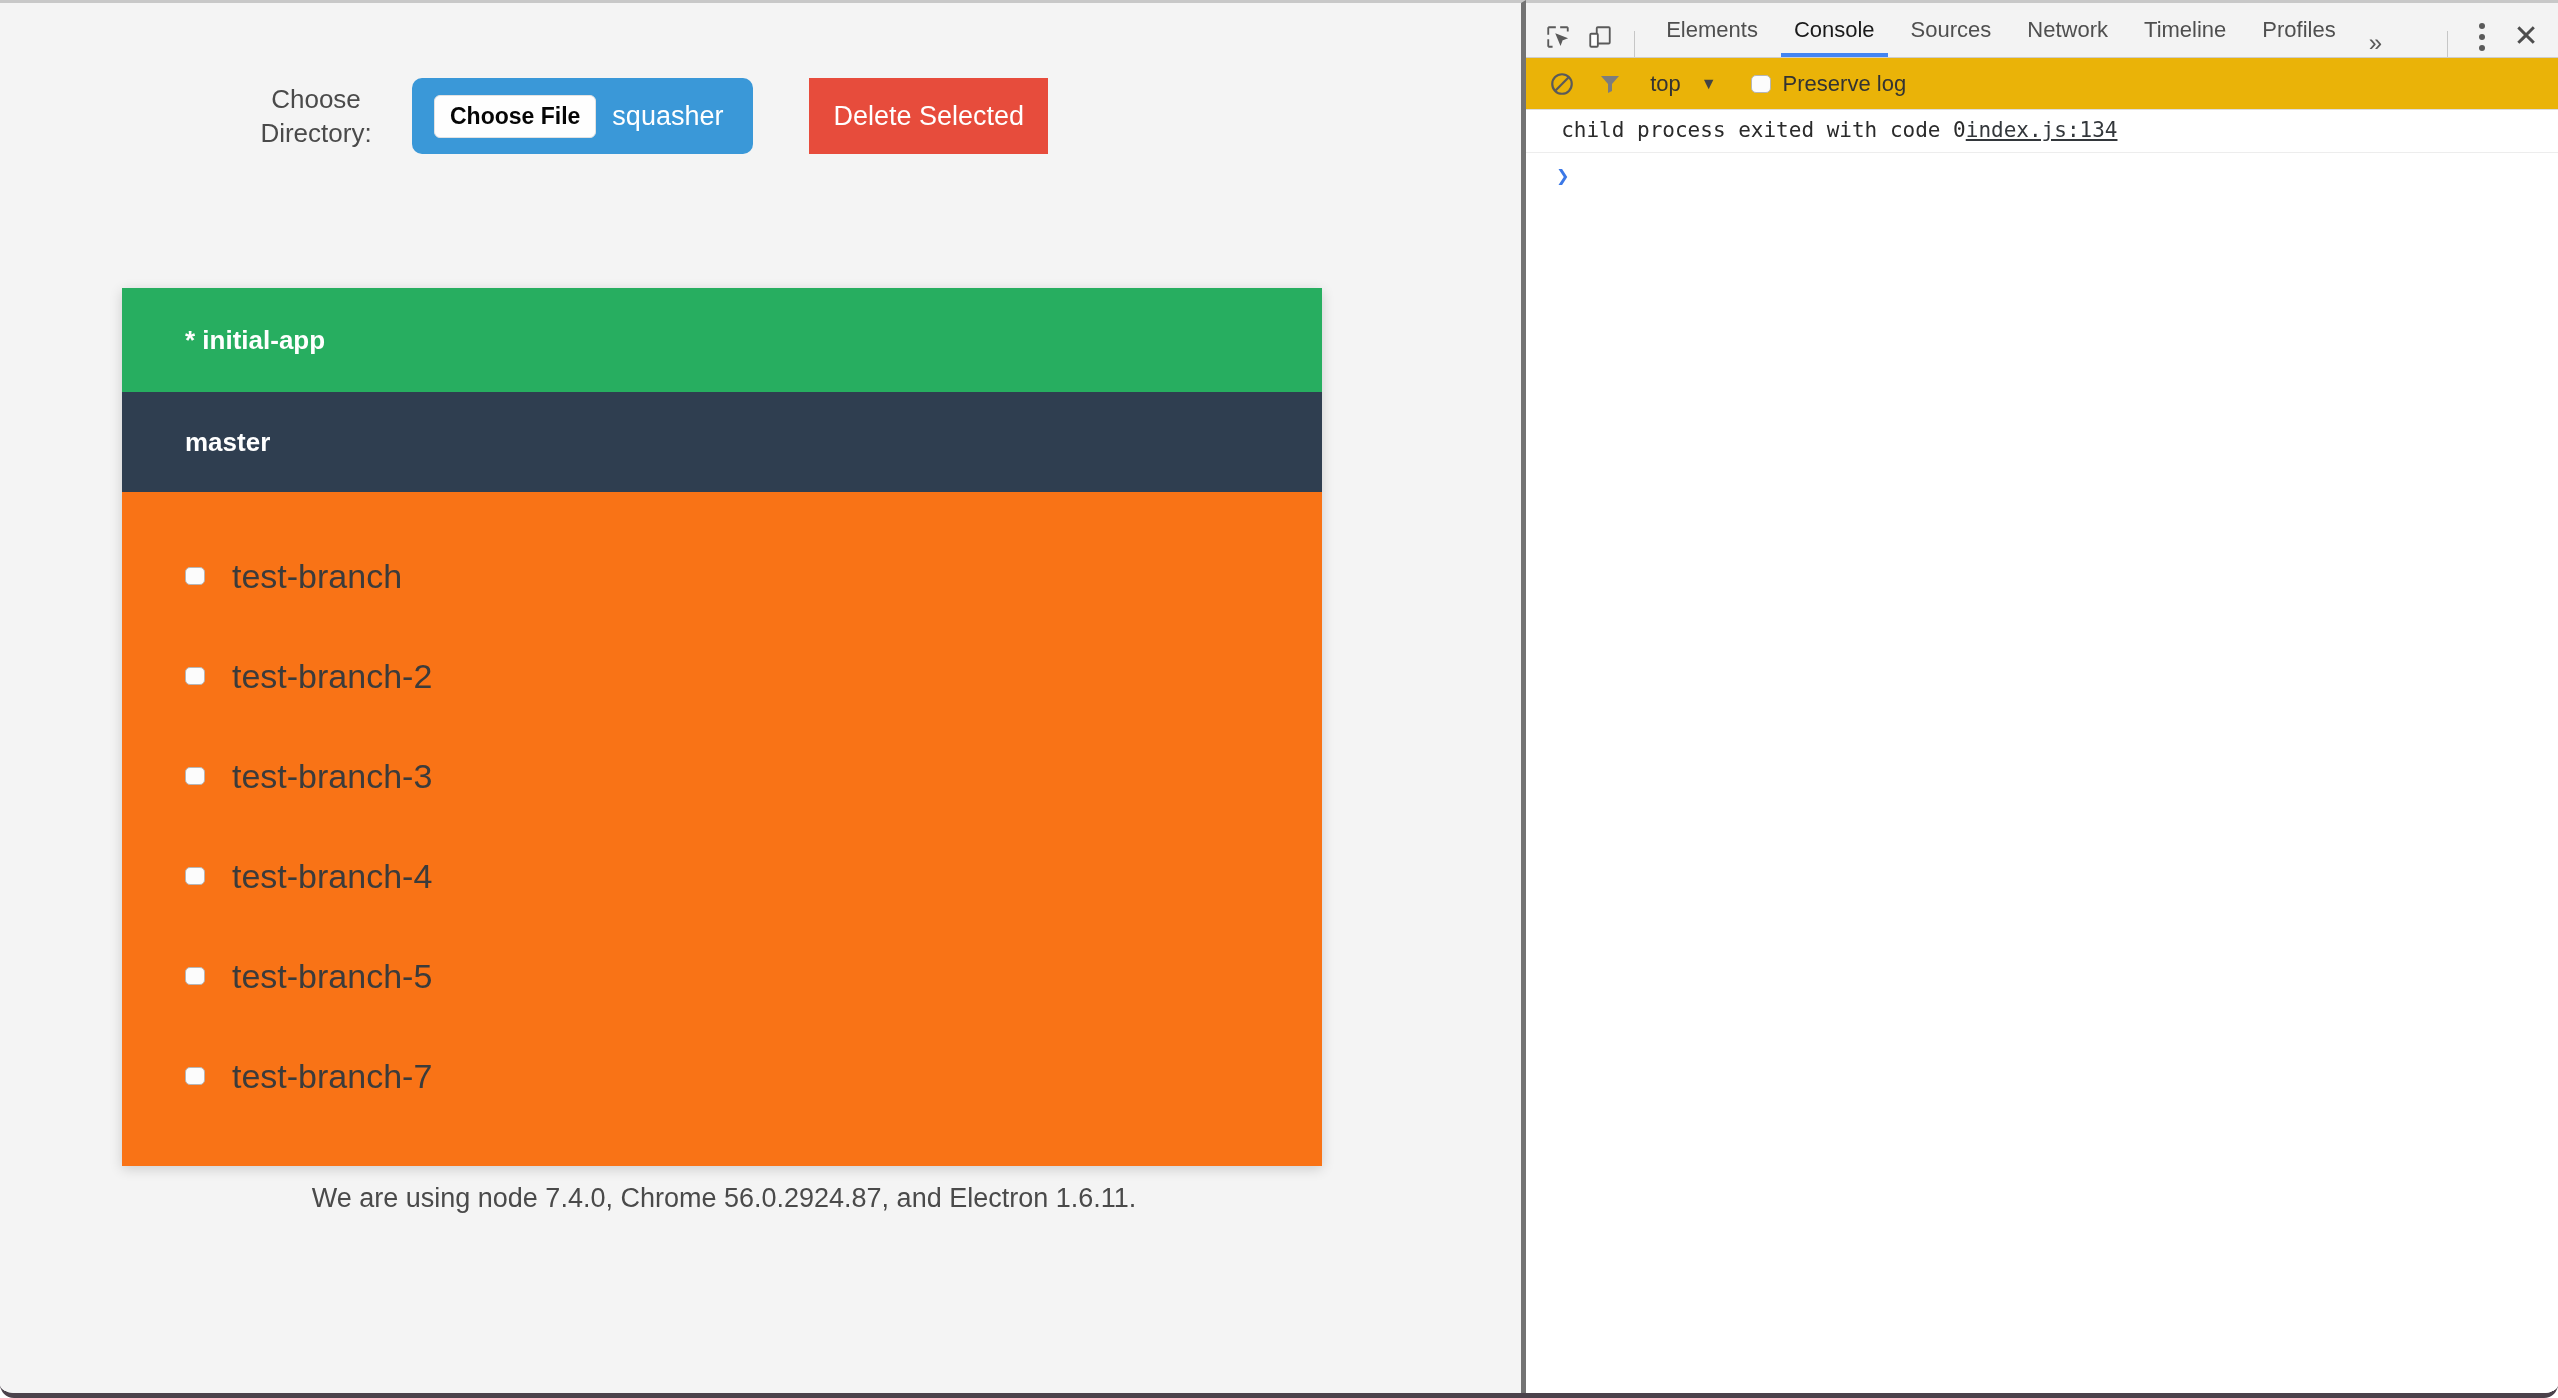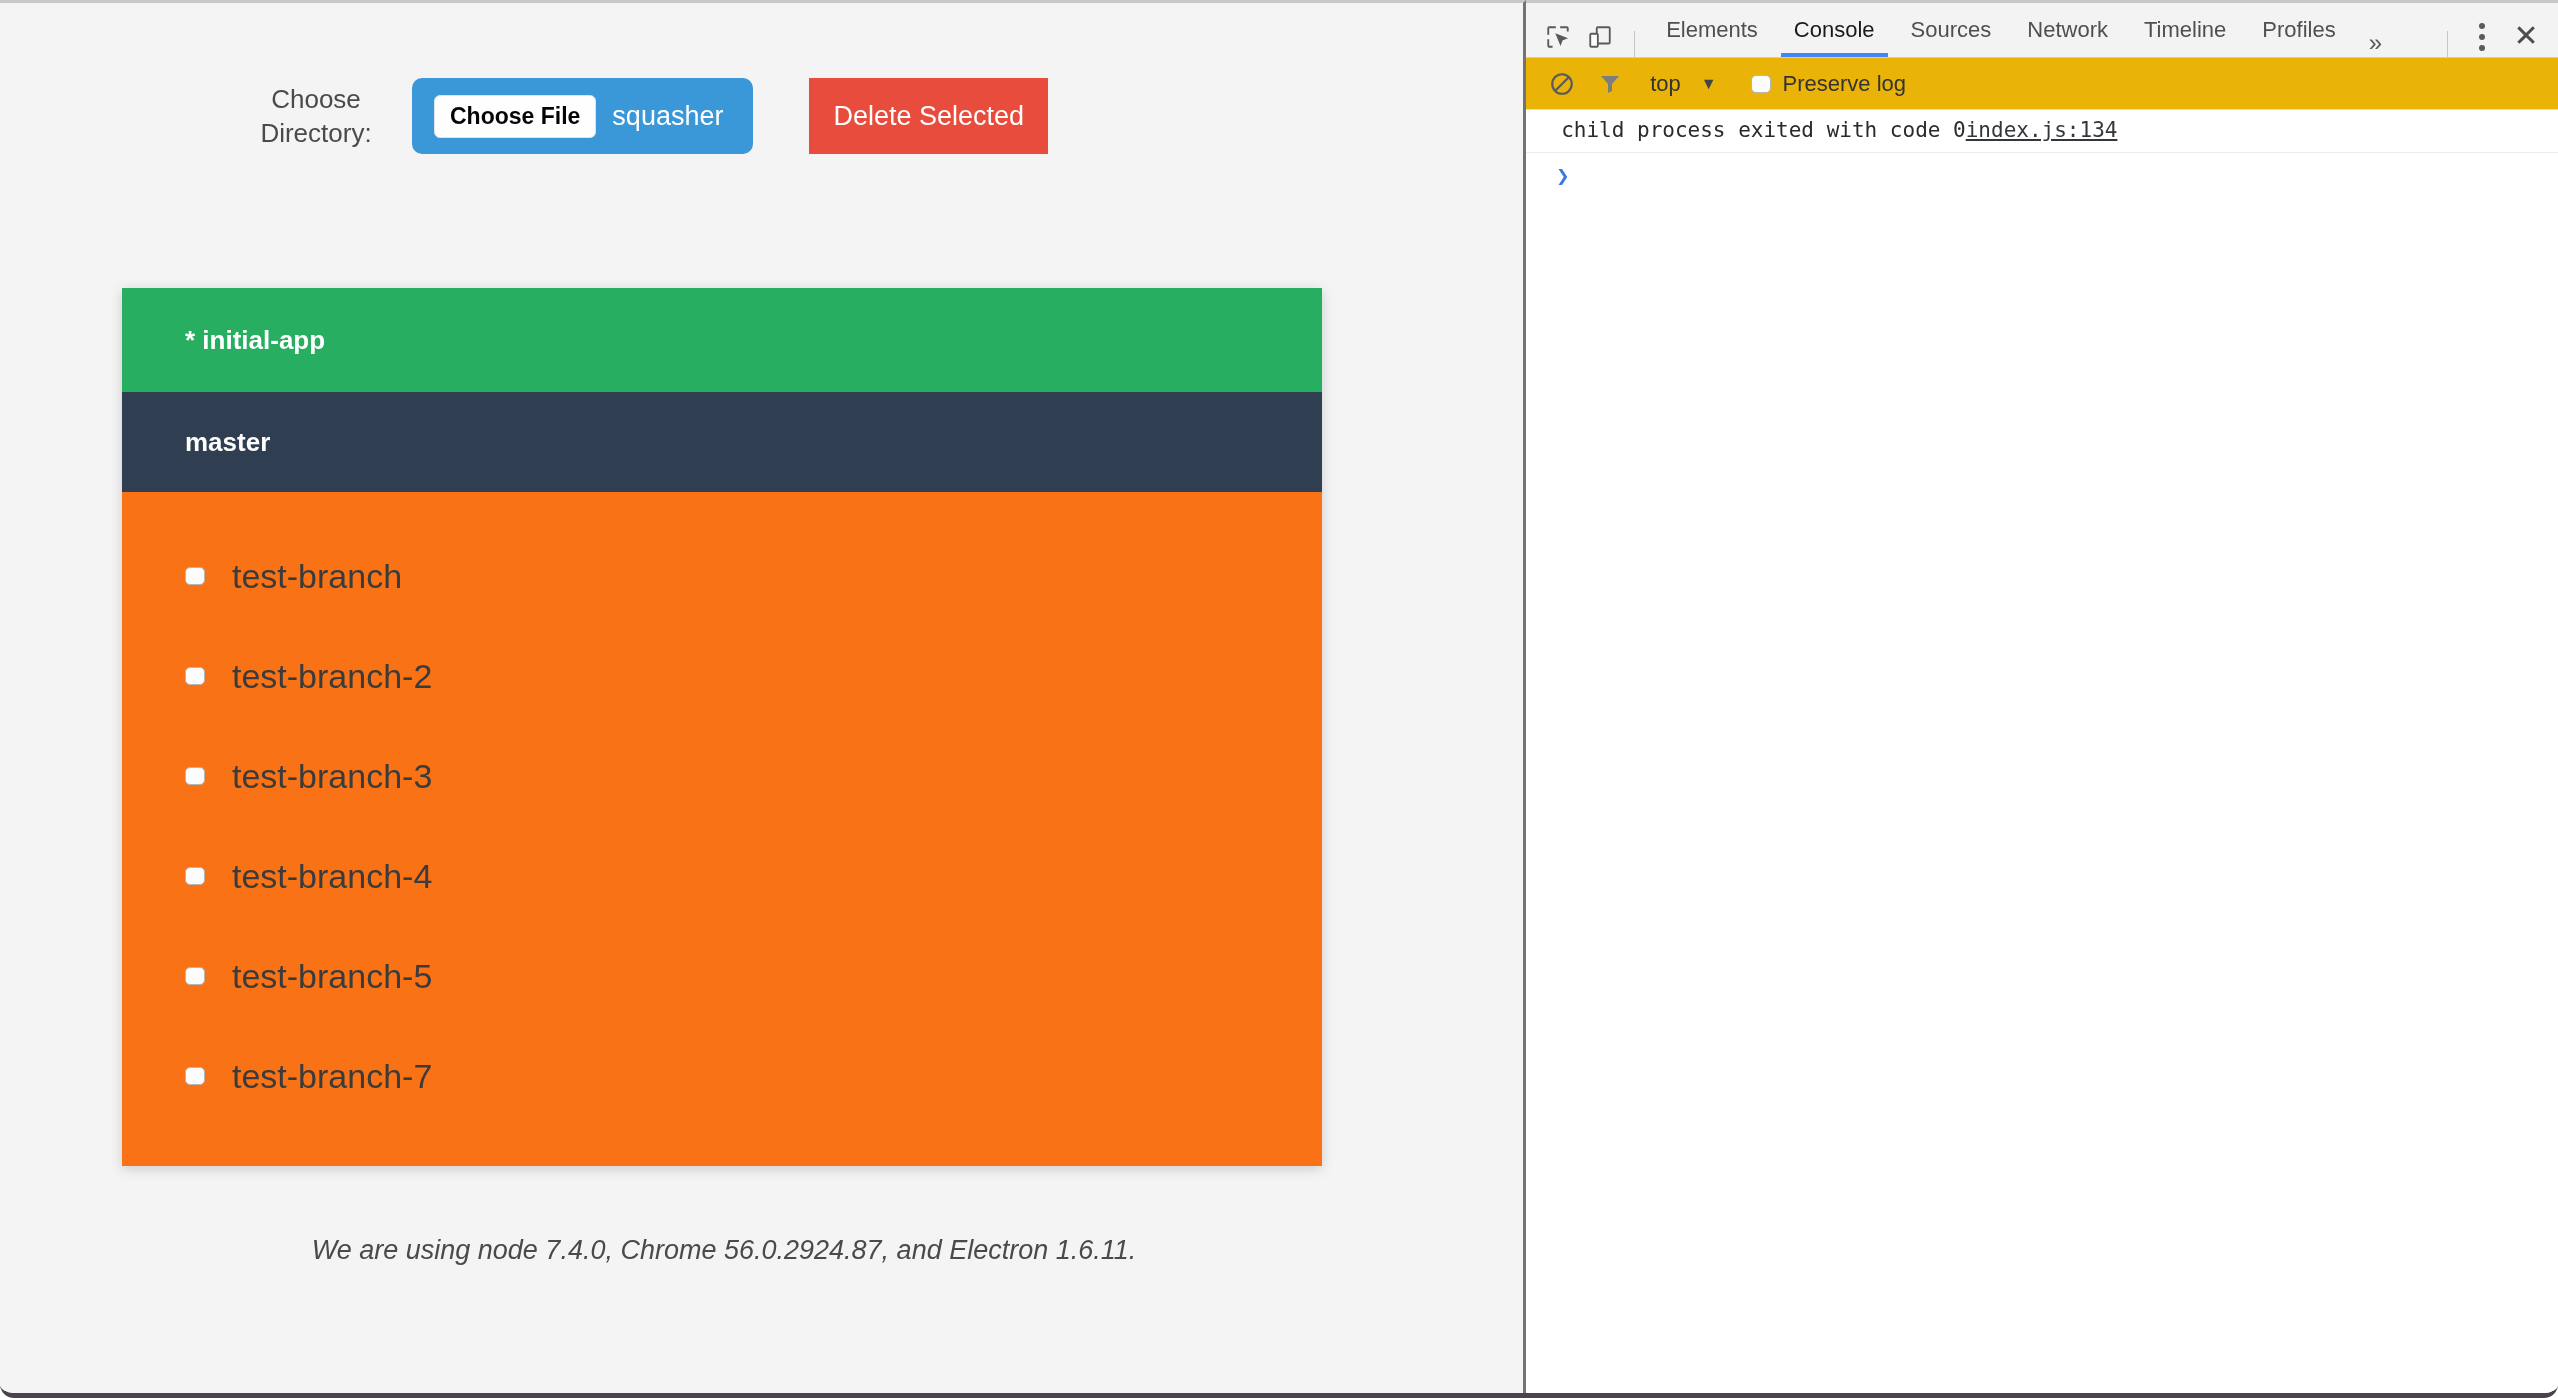--- a/index.html
+++ b/index.html
@@ -19,21 +19,21 @@
     overflow: hidden;
   }
 
   
   .app-pane {
     position: relative;
     width: 1637px;
     height: 100%;
     background: #f4f4f4;
     border-top: 3px solid #c8c8c8;
-    border-right: 3px solid #737373;
+    border-right: 5px solid #737373;
     overflow: hidden;
   }
 
   .toolbar-row {
     display: flex;
     align-items: center;
     padding: 75px 0 0 246px;
     gap: 26px;
   }
   .choose-label {
@@ -133,27 +133,26 @@
     flex: none;
   }
   .branch-item .name {
     margin-left: 27px;
     font-size: 34px;
     color: #3b3b3b;
   }
 
   .versions {
     position: absolute;
-    top: 1232px;
+    top: 1180px;
     left: 0;
     width: 1448px;
     text-align: center;
     font-size: 27px;
     color: #4a4a4a;
-    font-style: italic;
   }
 
   
   .devtools {
     width: 1107px;
     height: 100%;
     background: #ffffff;
     border-top: 3px solid #c8c8c8;
     display: flex;
     flex-direction: column;

